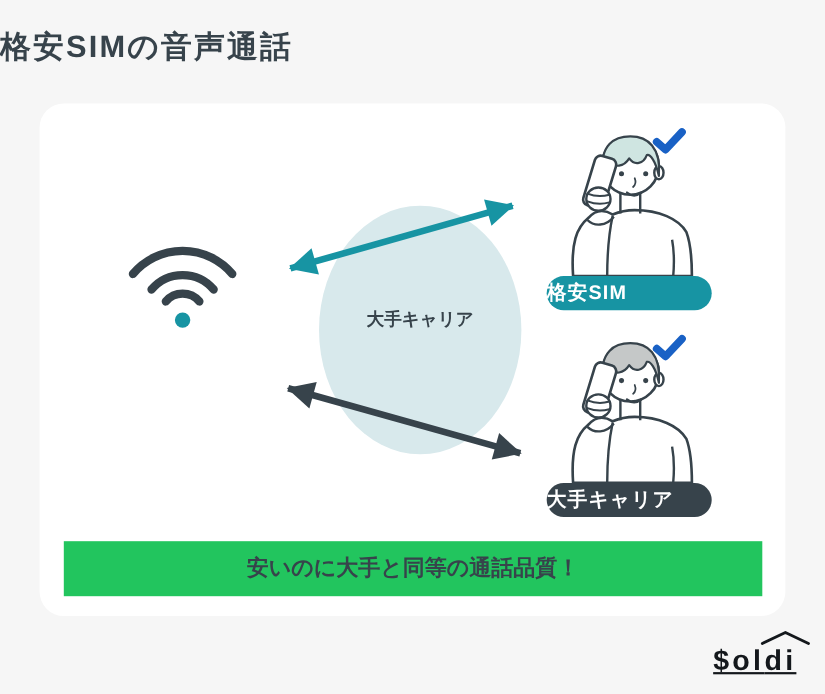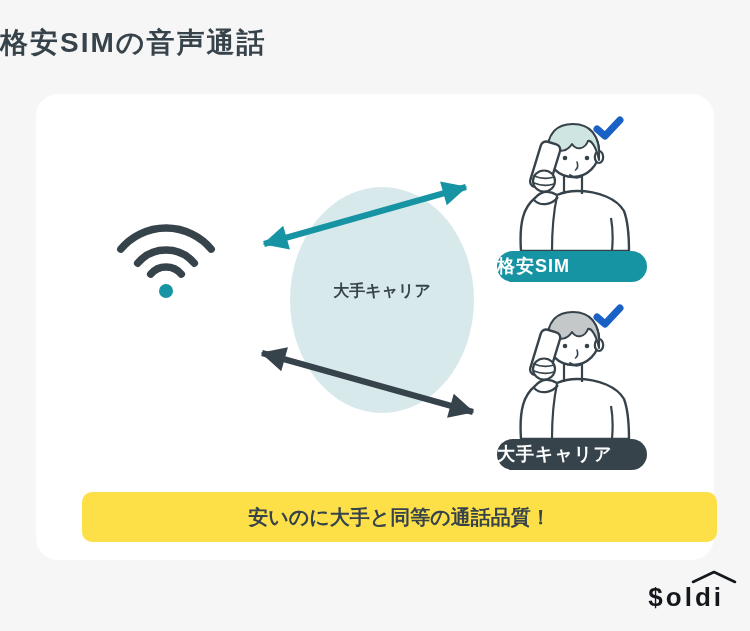--- a/index.html
+++ b/index.html
@@ -44,28 +44,28 @@
   .badge{
     left:461px;width:150px;height:31px;border-radius:16px;
     text-align:left;line-height:31px;
     font-size:18px;font-weight:bold;letter-spacing:1px;
     color:#ffffff;
   }
   .badge-teal{top:157px;background:#1794a3;}
   .badge-dark{top:345px;background:#37434b;}
   .banner{
     left:22px;top:398px;width:635px;height:50px;
-    background:#fde047;border-radius:10px;
+    background:#22c55e;border-radius:0;
     text-align:center;line-height:50px;
-    font-size:20px;font-weight:bold;color:#37434b;margin-left:24px;
+    font-size:20px;font-weight:bold;color:#37434b;
   }
   .logo{
     position:absolute;right:26px;top:582px;height:36px;
-    display:flex;align-items:flex-start;
-    font-size:26px;font-weight:bold;letter-spacing:3px;color:#14181c;
+    display:flex;align-items:center;
+    font-size:26px;font-weight:bold;letter-spacing:3px;color:#14181c;text-decoration:underline;
   }
   .logo .roof-wrap{position:relative;display:inline-block;}
   .logo svg{position:absolute;left:-4px;top:-12px;}
 </style>
 </head>
 <body>
 
 <svg width="0" height="0" style="position:absolute" aria-hidden="true">
   <defs>
     <g id="person-shape">

